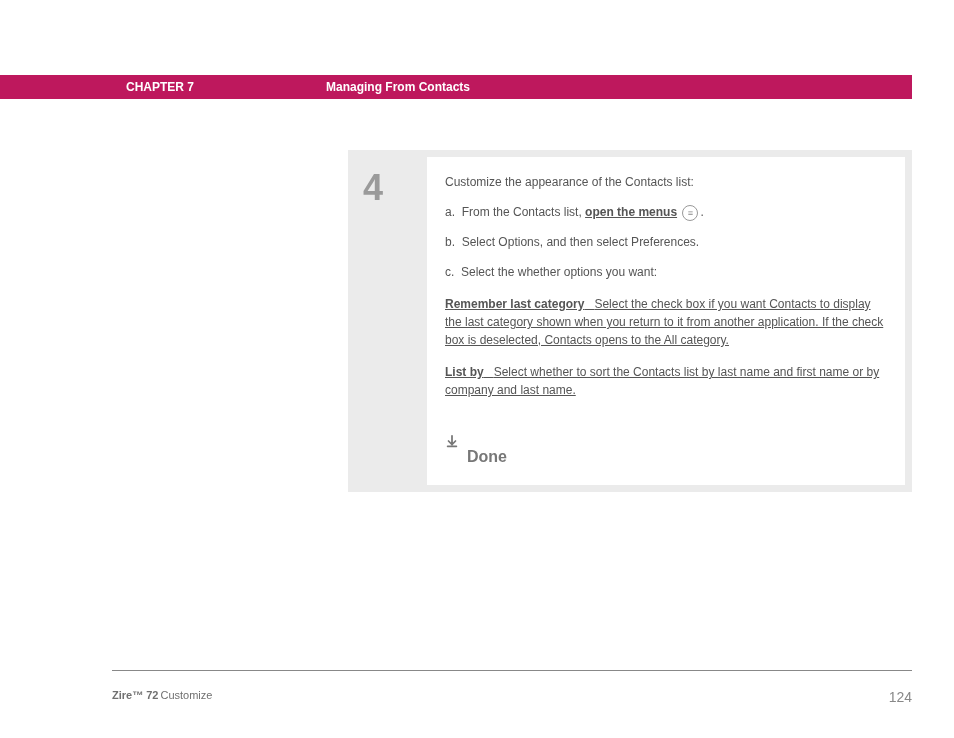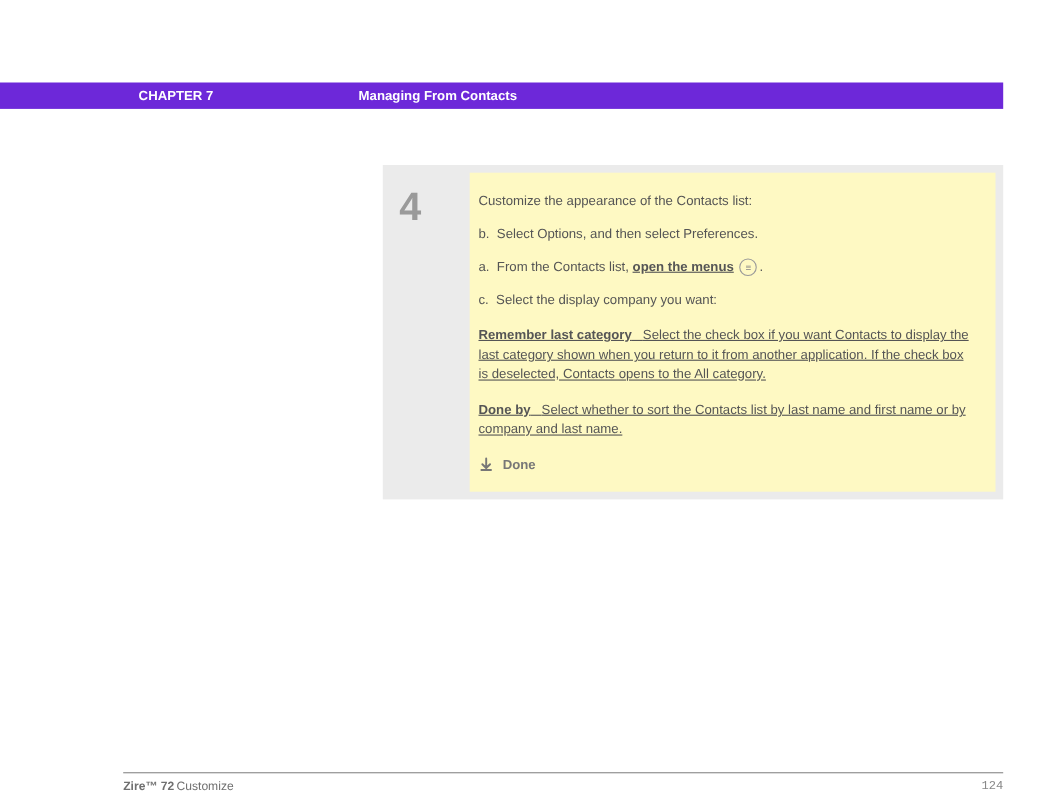--- a/index.html
+++ b/index.html
@@ -13,21 +13,21 @@
       width: 954px;
       height: 738px;
       position: relative;
     }
     .header-band {
       position: absolute;
       top: 75px;
       left: 0;
       width: 912px;
       height: 24px;
-      background: #6d28d9;
+      background: #be185d;
       display: flex;
       align-items: center;
       font-size: 12px;
       font-weight: bold;
       color: #ffffff;
     }
     .chapter-label {
       margin-left: 126px;
     }
     .section-title {
@@ -48,23 +48,23 @@
       padding-top: 10px;
       padding-left: 8px;
     }
     .step-number {
       font-size: 36px;
       font-weight: bold;
       color: #9a9a9a;
       font-family: Arial, sans-serif;
     }
     .step-content {
-      background: #fef9c3;
+      background: #ffffff;
       flex: 1;
-      padding: 16px 18px 16px 8px;
+      padding: 16px 18px 16px 18px;
       font-size: 12px;
       color: #555555;
       line-height: 1.5;
     }
     .intro-line {
       margin-bottom: 12px;
     }
     .step-list {
       list-style: none;
       margin-bottom: 14px;
@@ -108,77 +108,77 @@
       margin-top: 4px;
     }
     .done-icon svg {
       width: 14px;
       height: 14px;
       display: block;
     }
     .done-text {
       font-weight: bold;
       color: #777777;
-      font-size: 12px;
+      font-size: 16px;
+      margin-top: 32px;
     }
     .footer {
       position: absolute;
       left: 112px;
-      top: 702px;
+      top: 670px;
       width: 800px;
       border-top: 1px solid #888;
-      padding-top: 6px;
+      padding-top: 18px;
       display: flex;
       justify-content: space-between;
       font-size: 11px;
       color: #707070;
     }
     .footer-left {
       display: flex;
       gap: 2px;
     }
     .footer-brand {
       font-weight: bold;
     }
     .footer-page {
-      font-size: 11px;
+      font-size: 14px;
       color: #888;
-      font-family: Liberation Mono, monospace;
     }
   </style>
 </head>
 <body>
 
 <div class="header-band">
   <span class="chapter-label">CHAPTER 7</span>
   <span class="section-title">Managing From Contacts</span>
 </div>
 
 <div class="step-box">
   <div class="step-number-col">
     <div class="step-number">4</div>
   </div>
   <div class="step-content">
     <div class="intro-line">Customize the appearance of the Contacts list:</div>
     <ol class="step-list">
       <li>
+        <span>a.</span>&nbsp;&nbsp;<span>From the Contacts list, </span><a class="link-underline">open the menus</a>&nbsp;<span class="menu-icon">≡</span><span>.</span>
+      </li>
+      <li>
         <span>b.</span>&nbsp;&nbsp;<span>Select Options, and then select Preferences.</span>
       </li>
       <li>
-        <span>a.</span>&nbsp;&nbsp;<span>From the Contacts list, </span><a class="link-underline">open the menus</a>&nbsp;<span class="menu-icon">≡</span><span>.</span>
-      </li>
-      <li>
-        <span>c.</span>&nbsp;&nbsp;<span>Select the display company you want:</span>
+        <span>c.</span>&nbsp;&nbsp;<span>Select the whether options you want:</span>
       </li>
     </ol>
     <div class="option-block">
       <span class="option-label">Remember last category</span>&nbsp;&nbsp;&nbsp;<span>Select the check box if you want Contacts to display the last category shown when you return to it from another application. If the check box is deselected, Contacts opens to the All category.</span>
     </div>
     <div class="option-block">
-      <span class="option-label">Done by</span>&nbsp;&nbsp;&nbsp;<span>Select whether to sort the Contacts list by last name and first name or by company and last name.</span>
+      <span class="option-label">List by</span>&nbsp;&nbsp;&nbsp;<span>Select whether to sort the Contacts list by last name and first name or by company and last name.</span>
     </div>
     <div class="done-row">
       <span class="done-icon">
         <svg viewBox="0 0 16 16">
             <path d="M8 2 L8 11 M4 8 L8 12 L12 8 M3 14 L13 14" stroke="#777" stroke-width="2" fill="none" stroke-linecap="round"></path>
           </svg>
       </span>
       <span class="done-text">Done</span>
     </div>
   </div>

